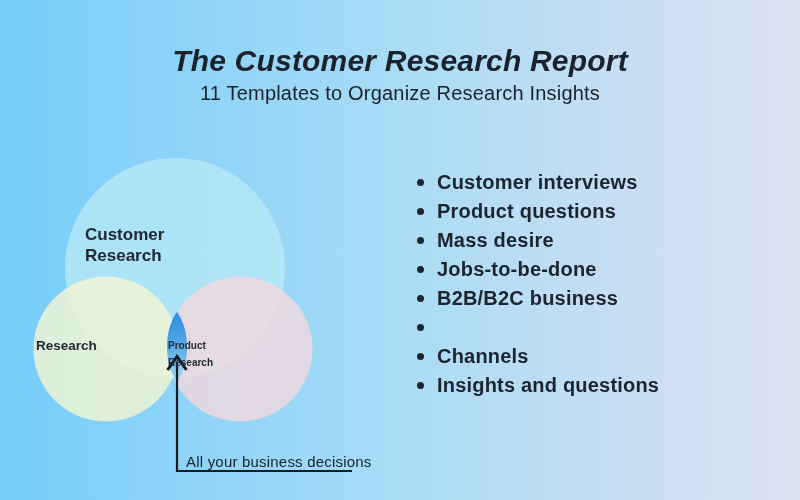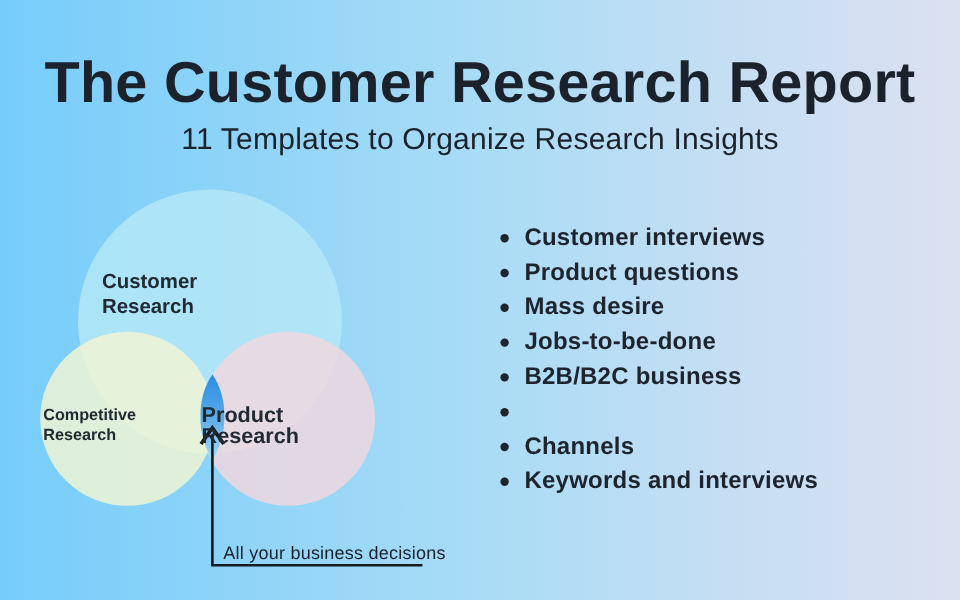--- a/index.html
+++ b/index.html
@@ -2,29 +2,29 @@
 <html><head>
 <meta charset="utf-8">
 <style>
   html,body{margin:0;padding:0;}
   body{font-family:"Liberation Sans","DejaVu Sans",sans-serif;}
   .canvas{
     position:relative;width:800px;height:500px;overflow:hidden;
     background:linear-gradient(90deg,#76cdfb 0%,#8fd4f8 25%,#a9dcf6 50%,#c4def3 75%,#dce1f1 100%);
   }
   .header{position:absolute;left:0;top:44px;width:100%;text-align:center;color:#1b222b;}
-  .title{font-size:48px;font-weight:700;line-height:1.1;letter-spacing:.2px;}
-  .subtitle{font-size:25px;font-weight:500;margin-top:5px;letter-spacing:.2px;}
+  .title{font-size:30px;font-weight:700;line-height:1.1;letter-spacing:.2px;font-style:italic;}
+  .subtitle{font-size:20px;font-weight:500;margin-top:5px;letter-spacing:.2px;}
   .venn-svg{position:absolute;left:0;top:0;width:800px;height:500px;}
   .venn-label{position:absolute;text-align:left;color:#212933;font-weight:600;}
   .label-customer{left:85px;top:224px;width:180px;font-size:17px;line-height:21px;}
   .label-competitive{left:36px;top:338px;width:140px;font-size:13.5px;line-height:16.5px;}
-  .label-product{left:168px;top:338px;width:140px;font-size:18px;line-height:16.5px;}
+  .label-product{left:168px;top:338px;width:140px;font-size:10px;line-height:16.5px;}
   .annotation{position:absolute;left:186px;top:453px;font-size:15px;font-weight:400;color:#1a212b;letter-spacing:.2px;}
-  .insights{position:absolute;left:417px;top:184px;list-style:none;margin:0;padding:0;}
+  .insights{position:absolute;left:417px;top:168px;list-style:none;margin:0;padding:0;}
   .insights li{display:flex;align-items:center;height:29px;font-size:20px;font-weight:600;color:#1d242e;letter-spacing:.2px;}
   .dot{width:7px;height:7px;border-radius:50%;background:#1d242e;margin-right:13px;flex:0 0 auto;}
 </style>
 </head>
 <body>
 
 <div class="canvas">
 
   <div class="header">
     <div class="title">The Customer Research Report</div>
@@ -46,21 +46,20 @@
     <polyline points="177,362 177,471 352,471" fill="none" stroke="#161b22" stroke-width="2.2"></polyline>
     <path d="M167.5,370 L177,356.5 L186.5,370" fill="none" stroke="#161b22" stroke-width="3"></path>
   </svg>
 
   <div class="venn-label label-customer">
     <div>Customer</div>
     <div>Research</div>
   </div>
 
   <div class="venn-label label-competitive">
-    <div>Competitive</div>
     <div>Research</div>
   </div>
 
   <div class="venn-label label-product">
     <div>Product</div>
     <div>Research</div>
   </div>
 
   <div class="annotation">All your business decisions</div>
 
@@ -87,17 +86,17 @@
       </li>
     <li>
         <span class="dot"></span>
       </li>
     <li>
         <span class="dot"></span>
         <span>Channels</span>
       </li>
     <li>
         <span class="dot"></span>
-        <span>Keywords and interviews</span>
+        <span>Insights and questions</span>
       </li>
   </ul>
 
 </div>
 
 </body></html>

